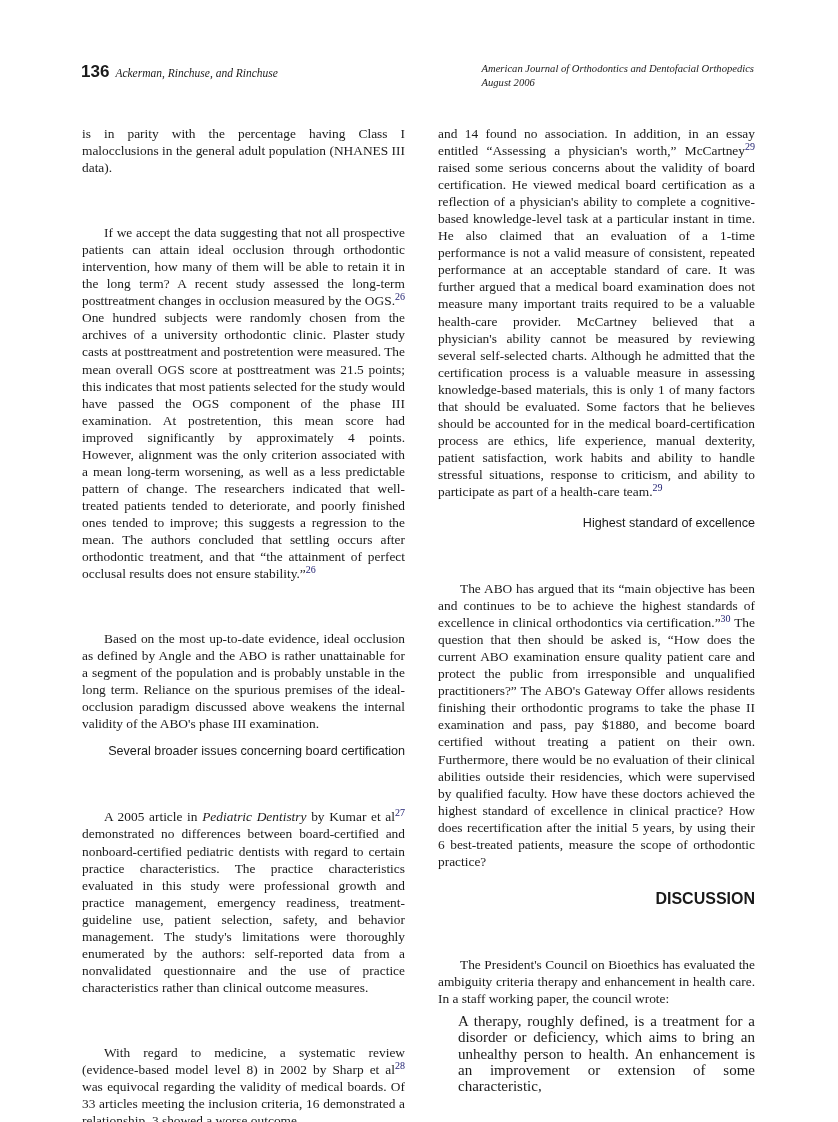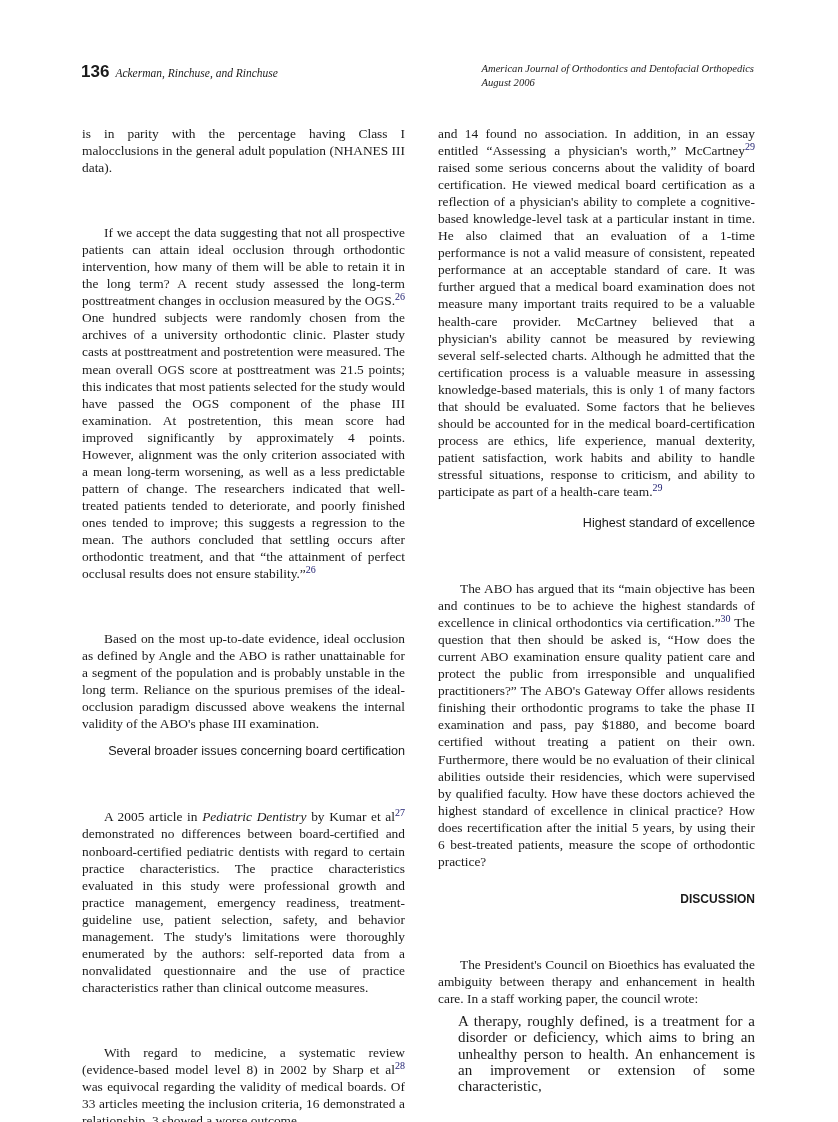--- a/index.html
+++ b/index.html
@@ -14,21 +14,21 @@
     .col { position: absolute; top: 125px; font-family: "Liberation Serif", serif; font-size: 13.4px; line-height: 17.05px; text-align: justify; }
     .col.left { left: 82px; width: 323px; }
     .col.right { left: 438px; width: 317px; }
 
     .col p { margin: 0; }
     .col p.indent { text-indent: 22px; margin-top: 48px; }
     .col sup { font-size: 10px; line-height: 0; color: #1c1c6e; vertical-align: 5px; }
     .col em { font-style: italic; }
 
     .heading { font-family: "Liberation Sans", sans-serif; font-weight: normal; font-size: 12.6px; line-height: 18px; margin: 10px 0 4px 0; text-align: right; }
-    .heading.upper { font-weight: bold; font-size: 12px; }
+    .heading.upper { font-weight: bold; font-size: 16px; }
 
     .blockquote { margin: 6px 0 0 20px; font-size: 15px; line-height: 16.3px; text-align: justify; }
   </style>
 </head>
 <body>
 
 <div class="page">
 
   <div class="running-head">
     <div class="rh-left">
@@ -47,17 +47,17 @@
     <div class="heading">Several broader issues concerning board certification</div>
     <p class="indent"><span>A 2005 article in </span><em>Pediatric Dentistry</em><span> by Kumar et al</span><sup>27</sup><span> demonstrated no differences between board-certified and nonboard-certified pediatric dentists with regard to certain practice characteristics. The practice characteristics evaluated in this study were professional growth and practice management, emergency readiness, treatment-guideline use, patient selection, safety, and behavior management. The study's limitations were thoroughly enumerated by the authors: self-reported data from a nonvalidated questionnaire and the use of practice characteristics rather than clinical outcome measures.</span></p>
     <p class="indent"><span>With regard to medicine, a systematic review (evidence-based model level 8) in 2002 by Sharp et al</span><sup>28</sup><span> was equivocal regarding the validity of medical boards. Of 33 articles meeting the inclusion criteria, 16 demonstrated a relationship, 3 showed a worse outcome,</span></p>
   </div>
 
   <div class="col right">
     <p><span>and 14 found no association. In addition, in an essay entitled “Assessing a physician's worth,” McCartney</span><sup>29</sup><span> raised some serious concerns about the validity of board certification. He viewed medical board certification as a reflection of a physician's ability to complete a cognitive-based knowledge-level task at a particular instant in time. He also claimed that an evaluation of a 1-time performance is not a valid measure of consistent, repeated performance at an acceptable standard of care. It was further argued that a medical board examination does not measure many important traits required to be a valuable health-care provider. McCartney believed that a physician's ability cannot be measured by reviewing several self-selected charts. Although he admitted that the certification process is a valuable measure in assessing knowledge-based materials, this is only 1 of many factors that should be evaluated. Some factors that he believes should be accounted for in the medical board-certification process are ethics, life experience, manual dexterity, patient satisfaction, work habits and ability to handle stressful situations, response to criticism, and ability to participate as part of a health-care team.</span><sup>29</sup></p>
     <div class="heading" style="margin-top:14px">Highest standard of excellence</div>
     <p class="indent"><span>The ABO has argued that its “main objective has been and continues to be to achieve the highest standards of excellence in clinical orthodontics via certification.”</span><sup>30</sup><span> The question that then should be asked is, “How does the current ABO examination ensure quality patient care and protect the public from irresponsible and unqualified practitioners?” The ABO's Gateway Offer allows residents finishing their orthodontic programs to take the phase II examination and pass, pay $1880, and become board certified without treating a patient on their own. Furthermore, there would be no evaluation of their clinical abilities outside their residencies, which were supervised by qualified faculty. How have these doctors achieved the highest standard of excellence in clinical practice? How does recertification after the initial 5 years, by using their 6 best-treated patients, measure the scope of orthodontic practice?</span></p>
     <div class="heading upper" style="margin-top:20px">DISCUSSION</div>
-    <p class="indent">The President's Council on Bioethics has evaluated the ambiguity between therapy and enhancement in health care. In a staff working paper, the council wrote:</p>
+    <p class="indent">The President's Council on Bioethics has evaluated the ambiguity criteria therapy and enhancement in health care. In a staff working paper, the council wrote:</p>
     <div class="blockquote">A therapy, roughly defined, is a treatment for a disorder or deficiency, which aims to bring an unhealthy person to health. An enhancement is an improvement or extension of some characteristic,</div>
   </div>
 
 </div>
 
 </body></html>

